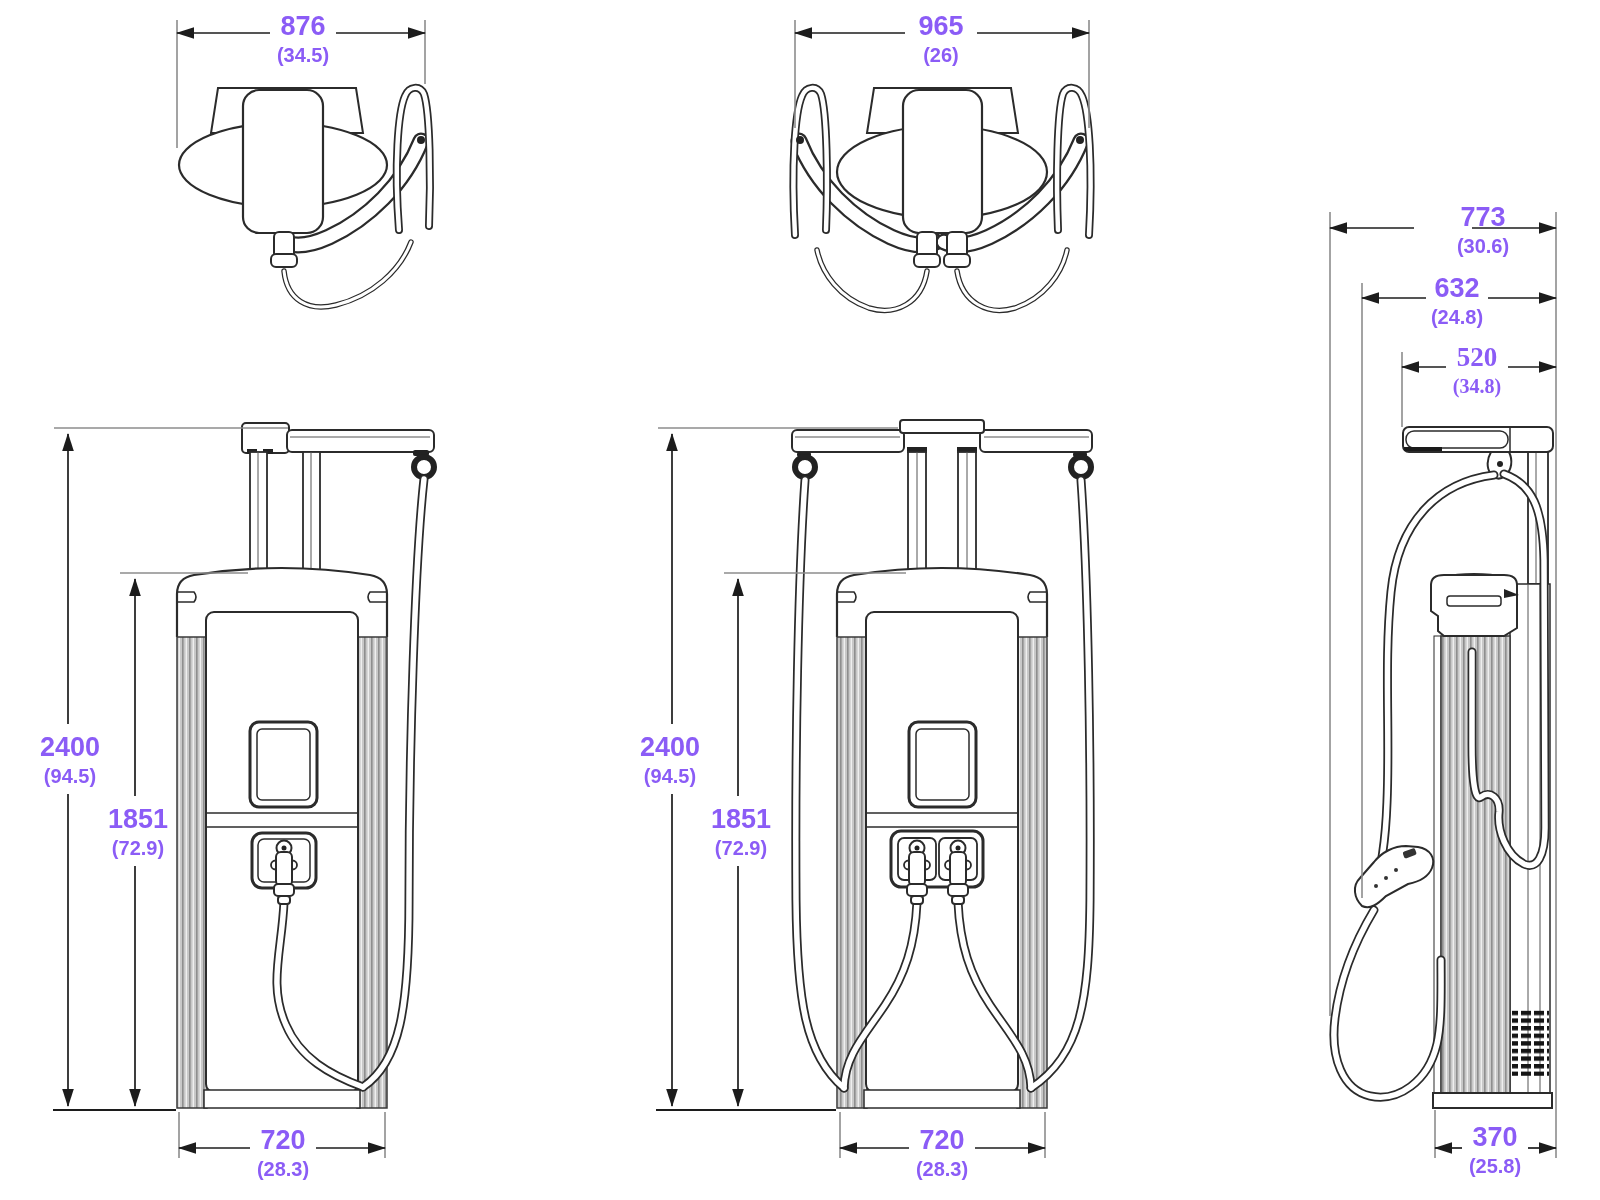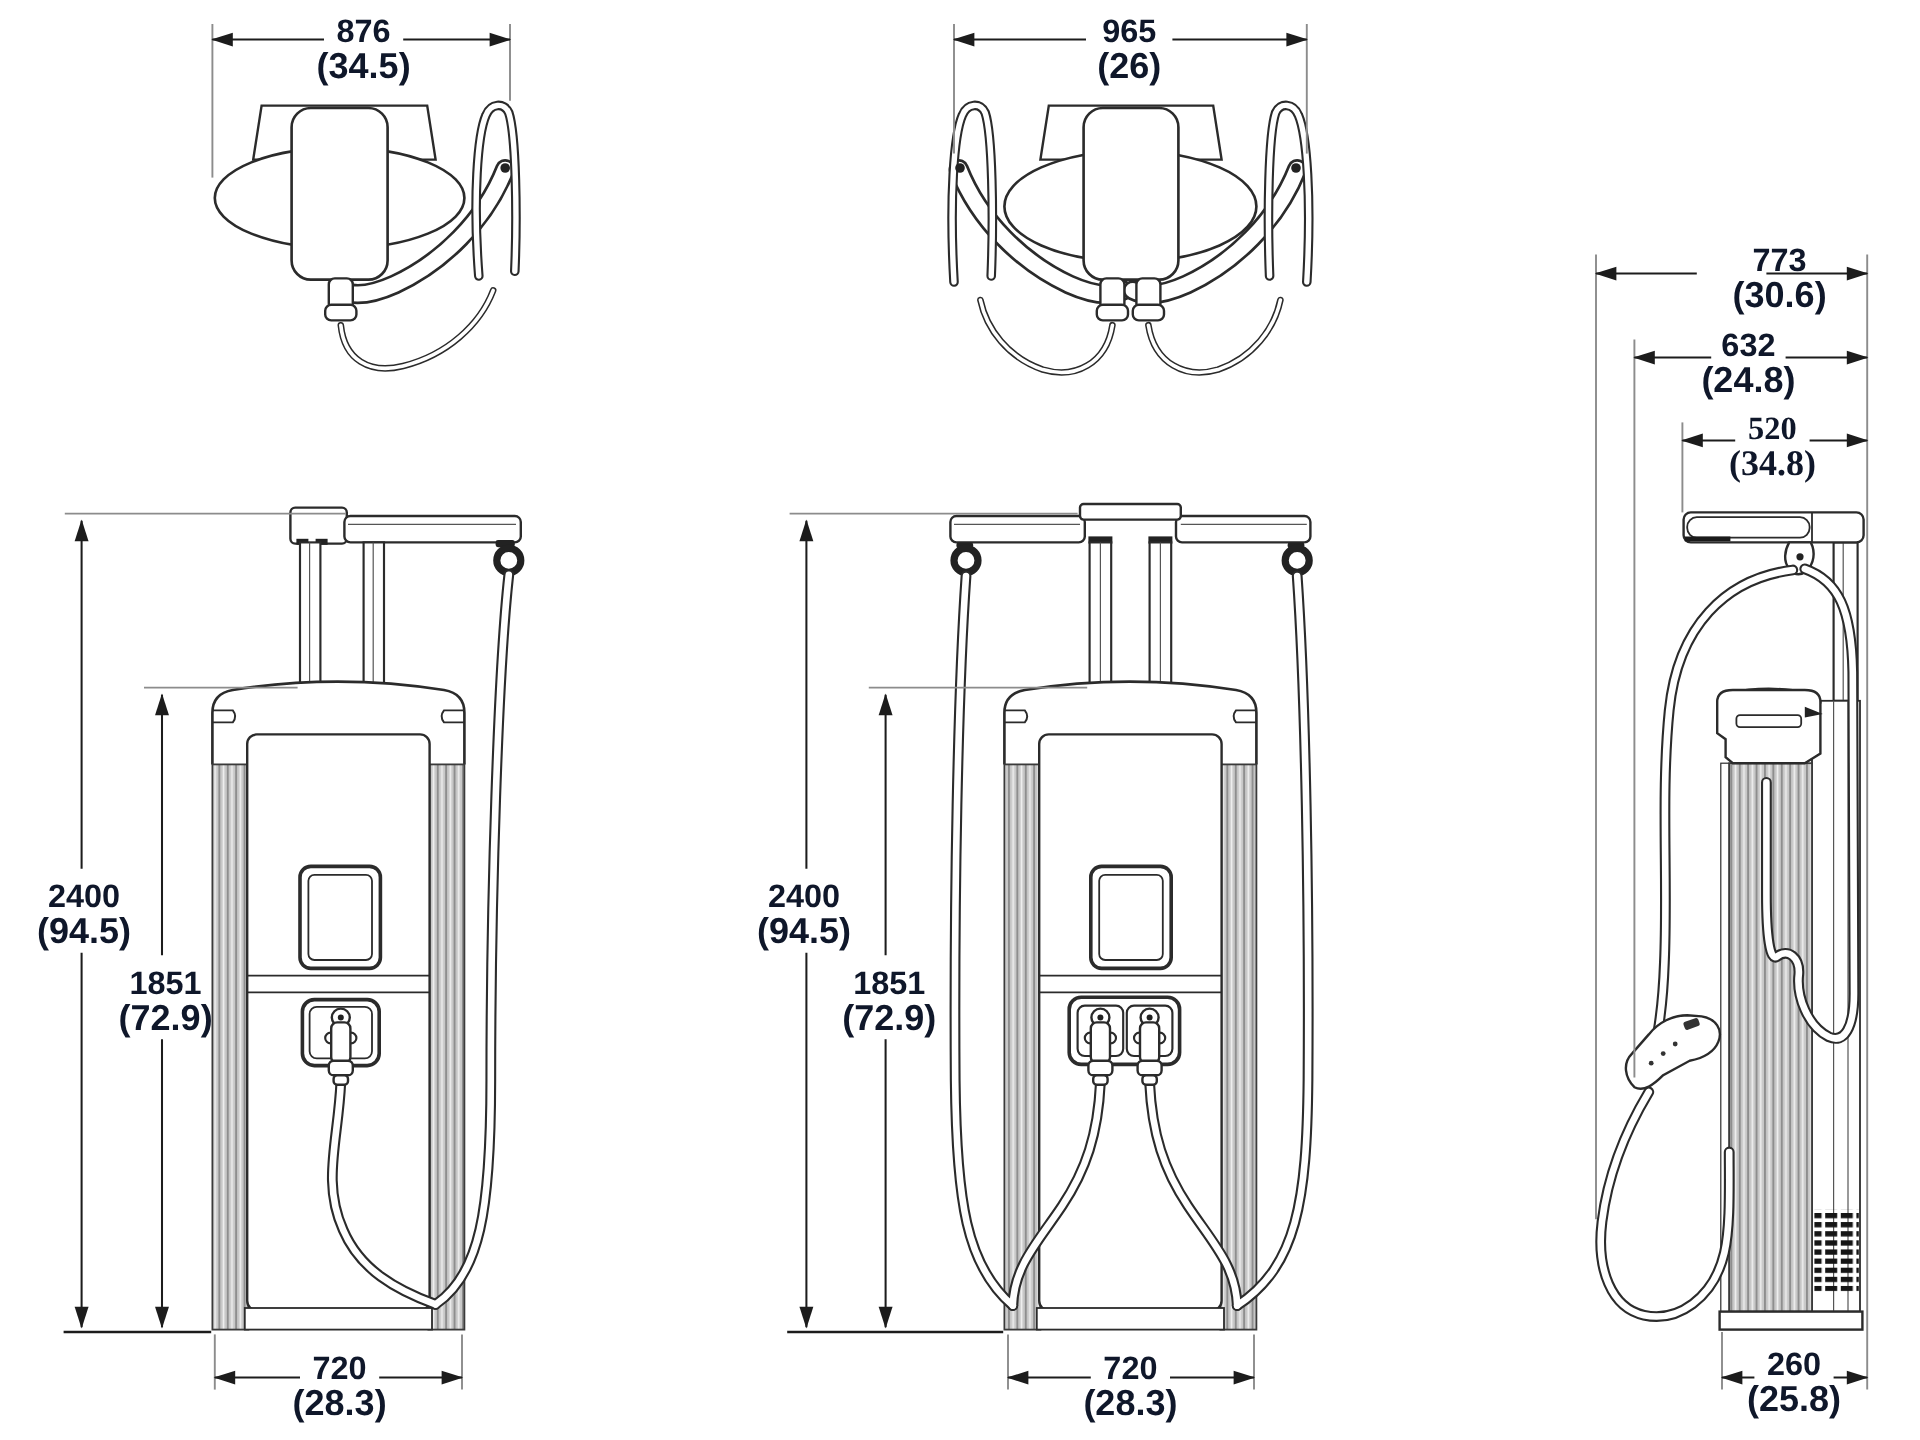--- a/index.html
+++ b/index.html
@@ -1,21 +1,21 @@
 <!DOCTYPE html>
 <html><head>
 <meta charset="utf-8">
 <style>
   html,body{margin:0;padding:0;background:#fff;}
   .canvas{position:relative;width:1600px;height:1200px;background:#ffffff;overflow:hidden;
           font-family:"Liberation Sans",sans-serif;}
   .canvas svg{position:absolute;left:0;top:0;}
-  .dim-label{position:absolute;transform:translateX(-50%);text-align:center;color:#0f172a;
+  .dim-label{position:absolute;transform:translateX(-50%);text-align:center;color:#8b5cf6;
              font-size:27px;font-weight:600;line-height:29px;white-space:nowrap;}
-  .dim-label .in{font-size:30px;}
+  .dim-label .in{font-size:20px;}
   .dim-label span{display:block;}
   
   .art{stroke:#2b2b2b;fill:#ffffff;}
   .dim{stroke:#1c1c1c;stroke-width:1.7;}
   .ext{stroke:#8c8c8c;stroke-width:1.6;}
   .base{stroke:#1c1c1c;stroke-width:2;}
   .cable-o{stroke:#2b2b2b;stroke-width:9;fill:none;stroke-linecap:round;}
   .cable-i{stroke:#ffffff;stroke-width:5.5;fill:none;stroke-linecap:round;}
   .tcable-o{stroke:#2b2b2b;stroke-width:5.5;fill:none;stroke-linecap:round;}
   .tcable-i{stroke:#ffffff;stroke-width:3;fill:none;stroke-linecap:round;}
@@ -290,16 +290,16 @@
   </div>
   <div class="dim-label" style="left:283px;top:1126px;">
     <span>720</span>
     <span class="in">(28.3)</span>
   </div>
   <div class="dim-label" style="left:942px;top:1126px;">
     <span>720</span>
     <span class="in">(28.3)</span>
   </div>
   <div class="dim-label" style="left:1495px;top:1123px;">
-    <span>260</span>
+    <span>370</span>
     <span class="in">(25.8)</span>
   </div>
 </div>
 
 </body></html>

